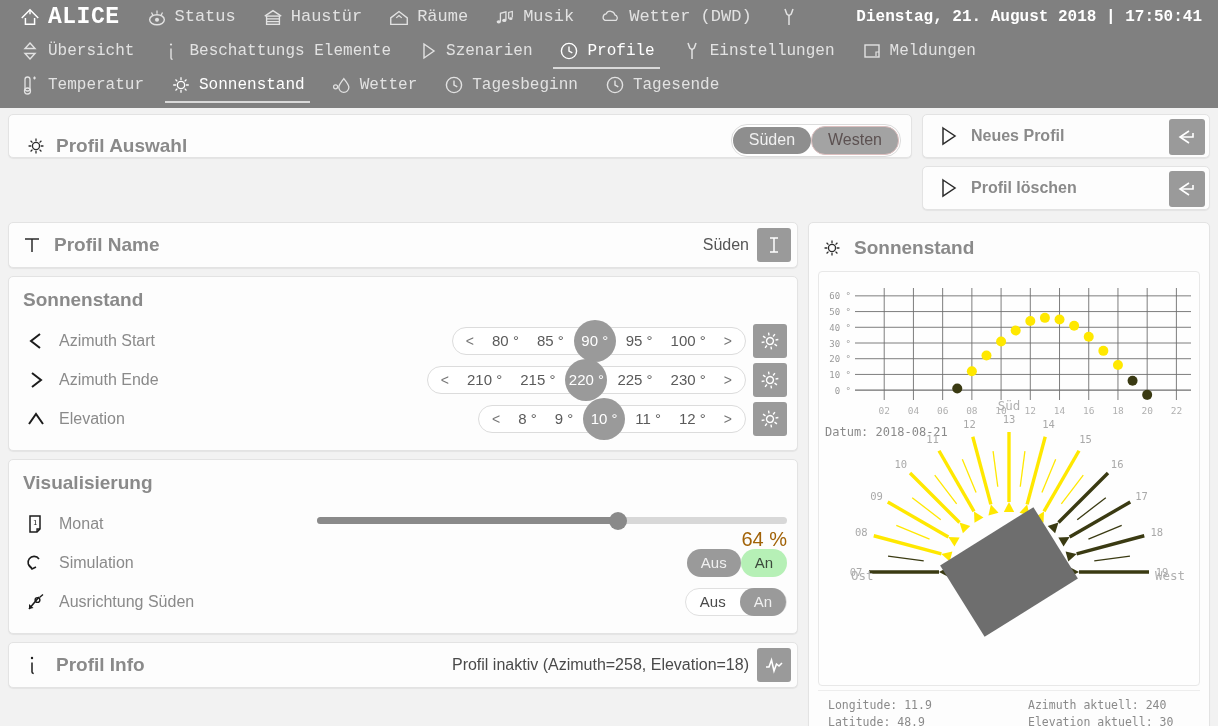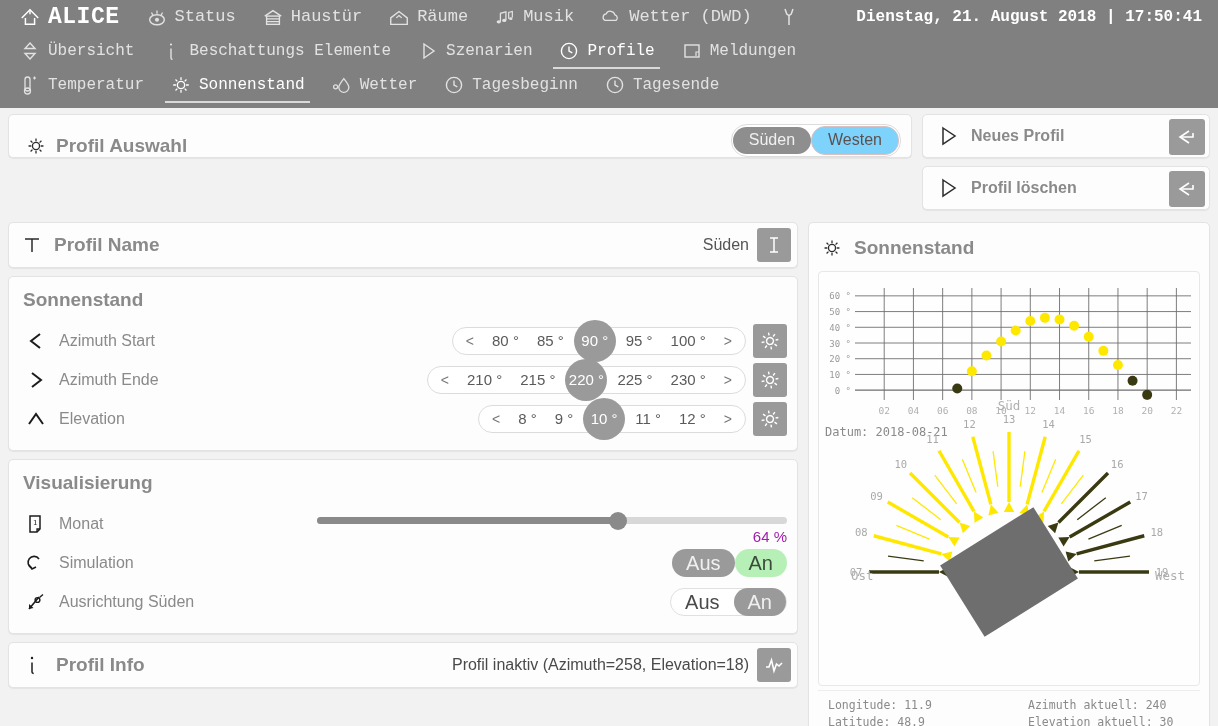--- a/index.html
+++ b/index.html
@@ -54,21 +54,21 @@
   .auswahl .ttl { font-size:19px; font-weight:bold; color:#8a8a8a; margin-left:9px; }
   .segwrap {
     margin-left:auto; display:flex; align-items:center;
     background:#fff; border:1px solid #dcdcdc; border-radius:16px; padding:1px;
   }
   .seg {
     border-radius:14px; padding:4px 16px 5px 16px; font-size:16px;
     cursor:pointer; white-space:nowrap;
   }
   .seg.sel { background:#8e8e8e; color:#f0f0f0; }
-  .seg.alt { background:#7dd3fc; color:#5c5151; border:1px solid #dcbfbf; }
+  .seg.alt { background:#a3a3a3; color:#5c5151; border:1px solid #dcbfbf; }
 
   .rightbtns { display:flex; flex-direction:column; gap:8px; width:290px; }
   .bigbtn {
     height:44px; display:flex; align-items:center; padding-left:14px;
     position:relative; cursor:pointer;
   }
   .bigbtn .lbl { font-size:16px; font-weight:bold; color:#8a8a8a; margin-left:12px; }
   .bigbtn .endbox {
     position:absolute; right:4px; top:4px; width:36px; height:36px;
     background:#9a9a9a; border-radius:3px; display:flex; align-items:center; justify-content:center;
@@ -108,26 +108,26 @@
   }
 
   
   .sliderwrap { margin-left:auto; width:470px; position:relative; height:38px; }
   .track { position:absolute; left:0; right:0; top:12px; height:7px; background:#d8d8d8; border-radius:4px; }
   .trackfill { position:absolute; left:0; top:12px; height:7px; background:#8a8a8a; border-radius:4px; }
   .knob {
     position:absolute; top:7px; width:18px; height:18px; border-radius:50%;
     background:#8a8a8a; cursor:pointer; margin-left:-9px;
   }
-  .pct { position:absolute; right:0; top:23px; font-size:15px; color:#a21caf; }
+  .pct { position:absolute; right:0; top:23px; font-size:20px; color:#a16207; }
 
   
   .toggle { display:flex; align-items:center; border-radius:15px; height:28px; }
   .toggle .tb {
-    font-size:20px; padding:0 14px; line-height:28px; cursor:pointer; border-radius:14px;
+    font-size:15px; padding:0 14px; line-height:28px; cursor:pointer; border-radius:14px;
   }
   .toggle .tb.on-gray { background:#9a9a9a; color:#f0f0f0; }
   .toggle .tb.on-green { background:#b6f0b6; color:#3c4a3c; }
   .toggle .tb.off { background:#fff; color:#4a4a4a; border:1px solid #dcdcdc; }
   .toggle.g1 { background:#fff; border:1px solid #e0e0e0; }
 
   
   .pinfo { height:46px; display:flex; align-items:center; padding:0 6px 0 12px; }
   .pinfo .ttl { font-size:19px; font-weight:bold; color:#8a8a8a; margin-left:13px; }
   .pinfo .val { margin-left:auto; font-size:16px; color:#4a4a4a; margin-right:8px; }
@@ -263,20 +263,29 @@
     <div class="navitem sub active">
       <span class="navicon">
         <svg width="22" height="22" viewBox="0 0 22 22">
             <circle cx="11" cy="11" r="7.6" fill="none" stroke="#fff" stroke-width="1.4"></circle>
             <path d="M11 6.5 V11 L14.3 12.8" fill="none" stroke="#fff" stroke-width="1.4"></path>
           </svg>
       </span>
       <span>Profile</span>
     </div>
 
+    <div class="navitem sub">
+      <span class="navicon">
+        <svg width="22" height="22" viewBox="0 0 22 22">
+            <path d="M7 3 L8.8 8 L11 9.6 L13.2 8 L15 3" fill="none" stroke="#e2e2e2" stroke-width="1.5"></path>
+            <path d="M11 9.6 V19" stroke="#e2e2e2" stroke-width="1.5"></path>
+          </svg>
+      </span>
+      <span>Einstellungen</span>
+    </div>
 
     <div class="navitem sub">
       <span class="navicon">
         <svg width="22" height="22" viewBox="0 0 22 22">
             <rect x="4" y="5" width="14" height="12" fill="none" stroke="#e2e2e2" stroke-width="1.4"></rect>
             <path d="M18 12 h-3 v4" fill="none" stroke="#e2e2e2" stroke-width="1.2"></path>
           </svg>
       </span>
       <span>Meldungen</span>
     </div>

